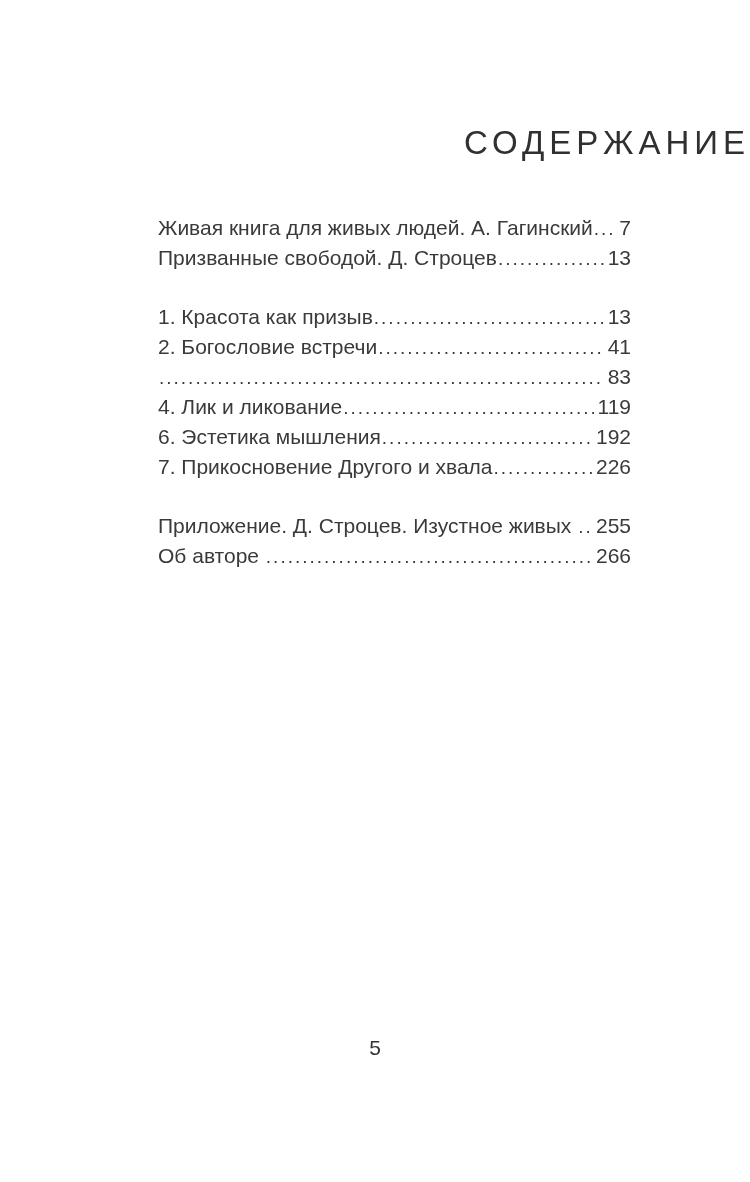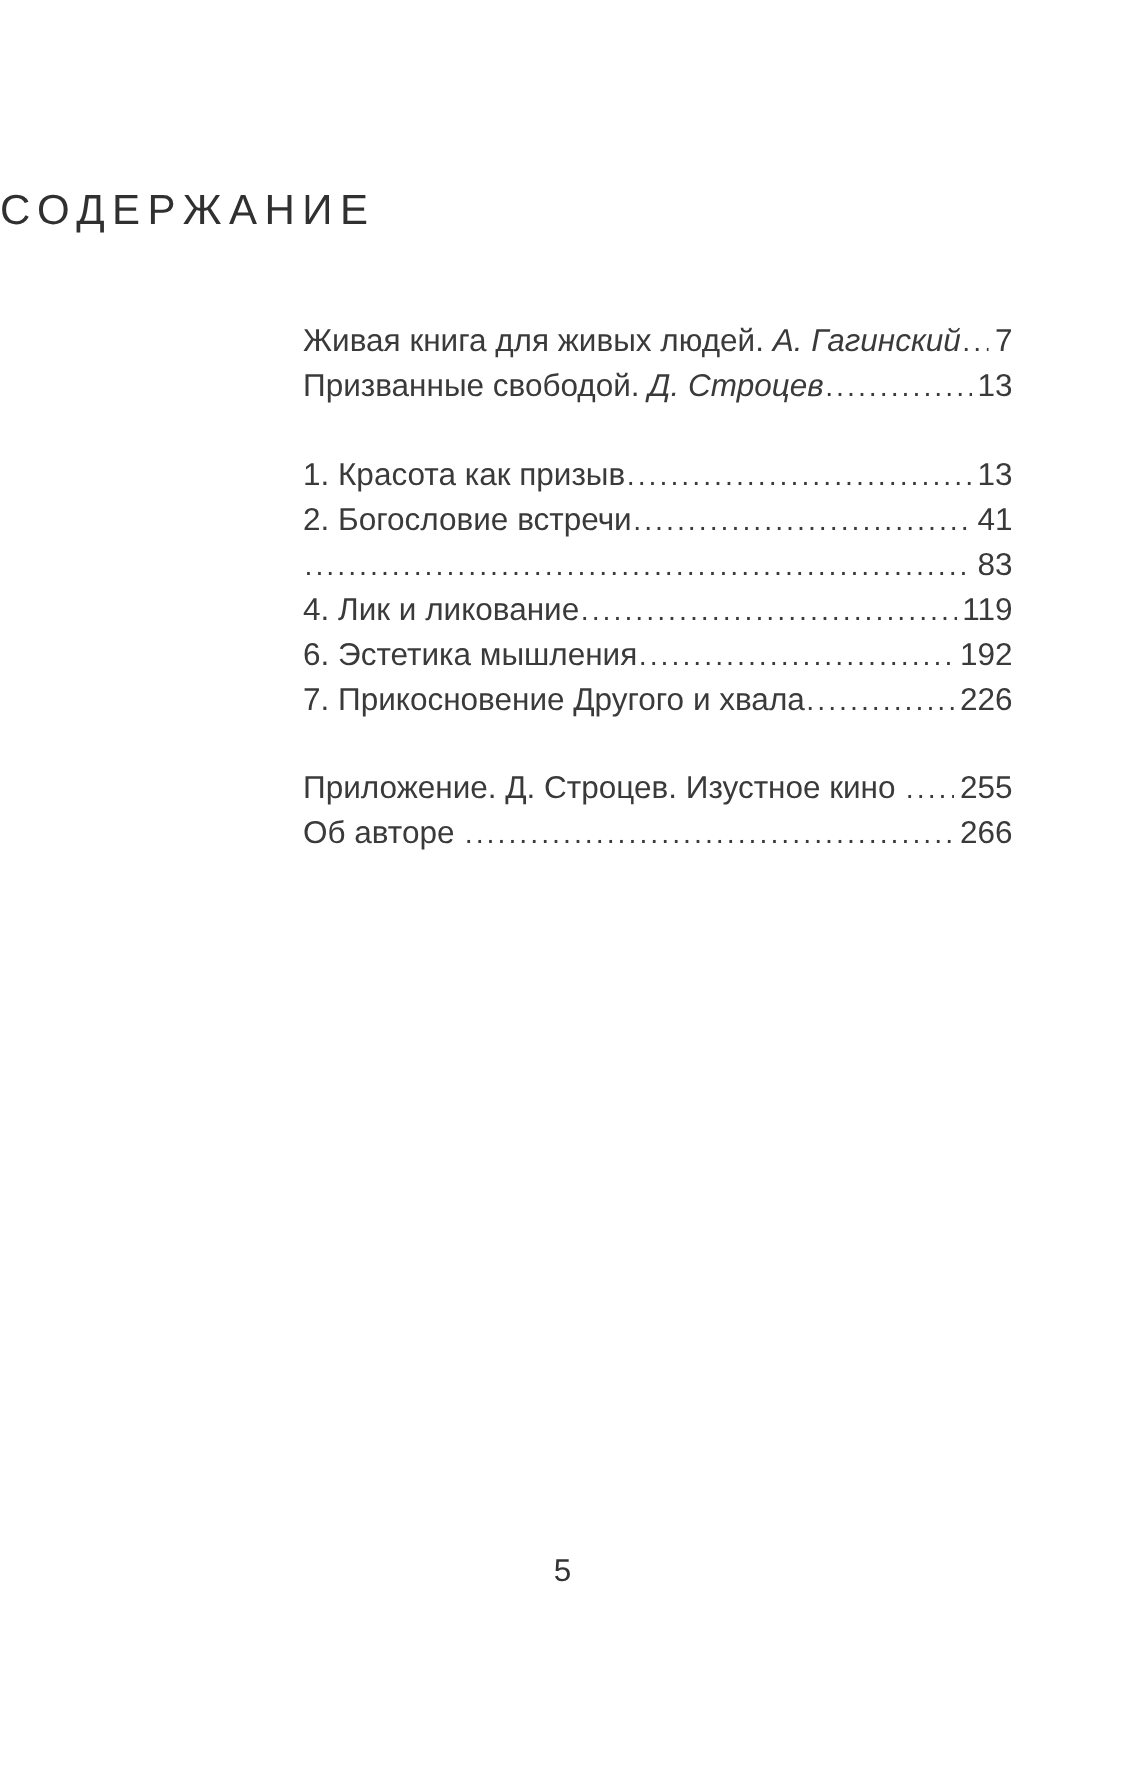--- a/index.html
+++ b/index.html
@@ -13,49 +13,47 @@
     position: relative;
     font-family: "Liberation Sans", sans-serif;
     color: #3a3a3a;
     overflow: hidden;
   }
   .page-title {
     position: absolute;
     top: 124px;
     left: 0;
     width: 100%;
-    text-align: left;
-    font-size: 28px;
+    text-align: right;
+    font-size: 33px;
     font-weight: 500;
     letter-spacing: 5px;
     color: #303030;
   }
   .toc {
     position: absolute;
     top: 213px;
     left: 158px;
     width: 473px;
-    margin-left: 44px;
   }
   .toc-group {
     margin-bottom: 29px;
   }
   .toc-row {
     display: flex;
     align-items: baseline;
     font-size: 21px;
     line-height: 29px;
     color: #3a3a3a;
   }
   .toc-label {
     white-space: pre;
     flex: 0 0 auto;
   }
   .toc-author {
-    font-style: italic;
     white-space: pre;
     flex: 0 0 auto;
   }
   .toc-dots {
     flex: 1 1 auto;
     overflow: hidden;
     margin: 0 1px;
     white-space: nowrap;
     min-width: 12px;
   }
@@ -139,21 +137,21 @@
 
   <div class="toc-row">
     <span class="toc-label">7. Прикосновение Другого и хвала</span>
 
     <span class="toc-dots"></span>
     <span class="toc-page">226</span>
   </div>
 </div>
     <div class="toc-group">
   <div class="toc-row">
-    <span class="toc-label">Приложение. Д. Строцев. Изустное кино </span>
+    <span class="toc-label">Приложение. Д. Строцев. Изустное живых </span>
 
     <span class="toc-dots"></span>
     <span class="toc-page">255</span>
   </div>
 
   <div class="toc-row">
     <span class="toc-label">Об авторе </span>
 
     <span class="toc-dots"></span>
     <span class="toc-page">266</span>

